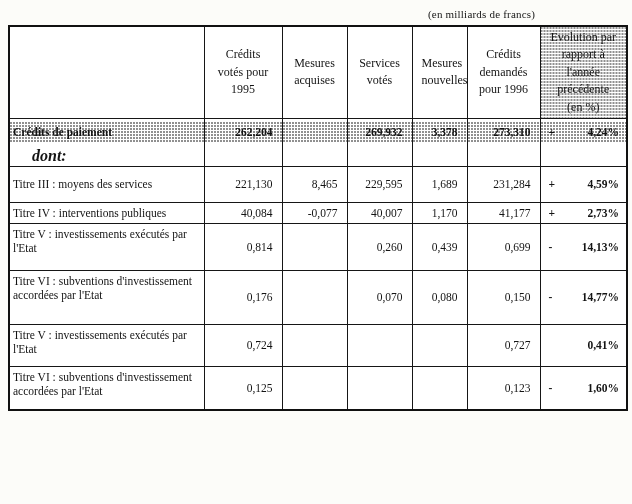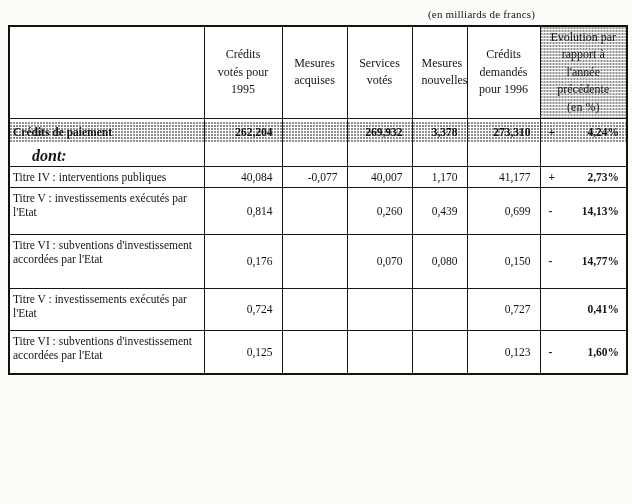--- a/index.html
+++ b/index.html
@@ -116,20 +116,34 @@
         </td>
       <td class="bc">
         <div class="band band-evo stipple">
           <span>+</span>
           <span>4,24%</span>
         </div>
       </td>
     </tr>
 
 
+    <tr class="h-r2">
+      <td class="lbl">Titre III : moyens des services</td>
+      <td class="num">221,130</td>
+      <td class="num">8,465</td>
+      <td class="num">229,595</td>
+      <td class="num">1,689</td>
+      <td class="num">231,284</td>
+      <td class="evo">
+        <div class="evo-flex">
+          <span>+</span>
+          <span>4,59%</span>
+        </div>
+      </td>
+    </tr>
 
     <tr class="h-r3">
       <td class="lbl">Titre IV : interventions publiques</td>
       <td class="num">40,084</td>
       <td class="num">-0,077</td>
       <td class="num">40,007</td>
       <td class="num">1,170</td>
       <td class="num">41,177</td>
       <td class="evo">
         <div class="evo-flex">

